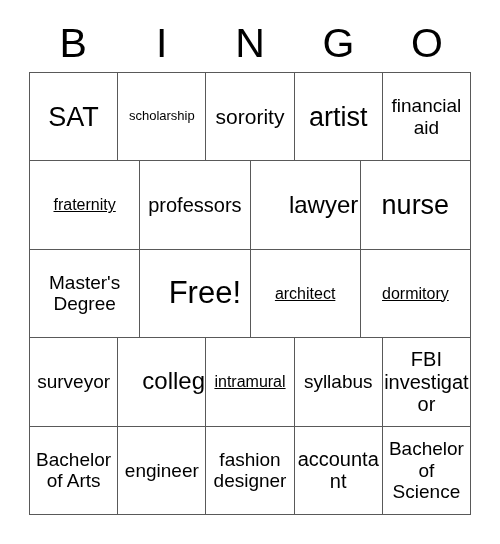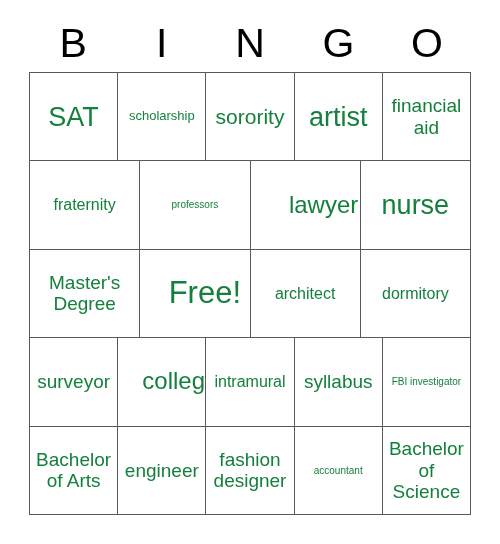--- a/index.html
+++ b/index.html
@@ -57,27 +57,27 @@
     align-items: center;
     justify-content: center;
     text-align: center;
     padding: 0 1px;
     overflow: hidden;
   }
   .cell-text {
     display: block;
     width: 100%;
     line-height: 1.12;
-    color: #15803d;
+    color: #000000;
     word-wrap: break-word;
   }
   
   .fs-xxs .cell-text { font-size: 13px; }
-  .fs-xs  .cell-text { font-size: 10px; }
-  .fs-s   .cell-text { font-size: 16px; }
+  .fs-xs  .cell-text { font-size: 20px; }
+  .fs-s   .cell-text { font-size: 16px; text-decoration: underline; }
   .fs-m   .cell-text { font-size: 19px; }
   .fs-l   .cell-text { font-size: 21px; }
   .fs-xl  .cell-text { font-size: 24px; padding-left: 37px; }
   .fs-xxl .cell-text { font-size: 27px; }
   .fs-free .cell-text { font-size: 31px; padding-left: 20px; }
 </style>
 </head>
 <body>
 
 <div id="bingo-card">

